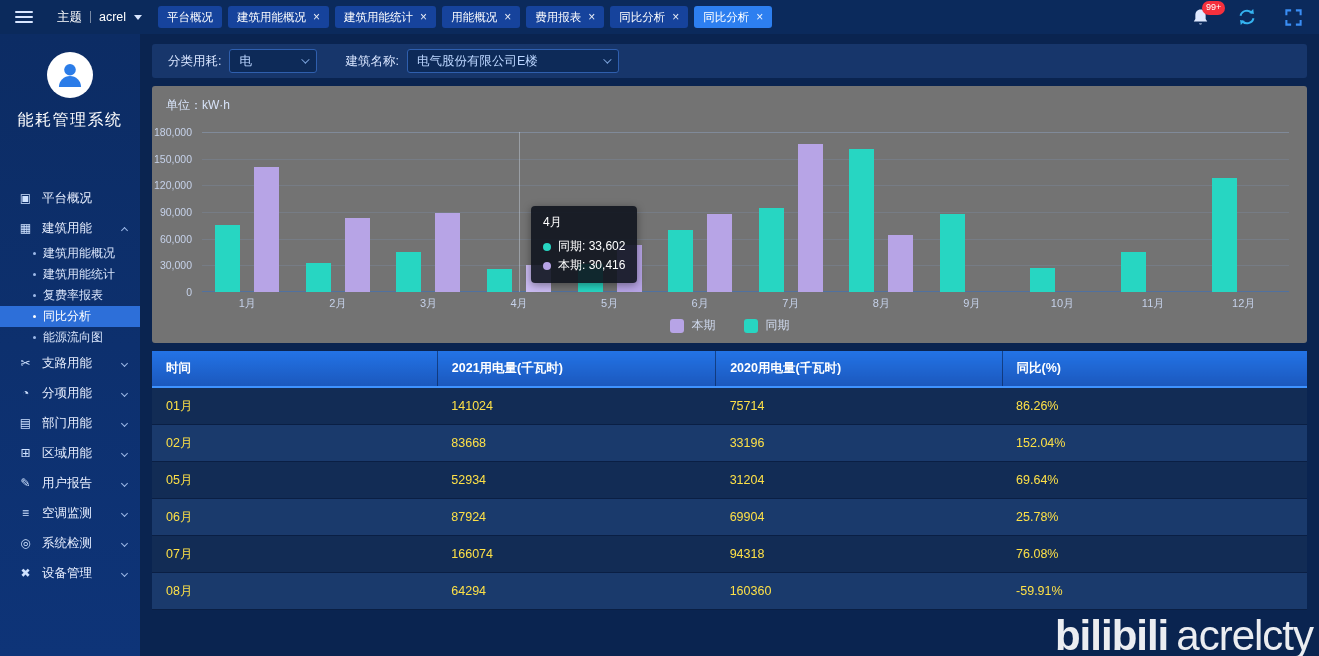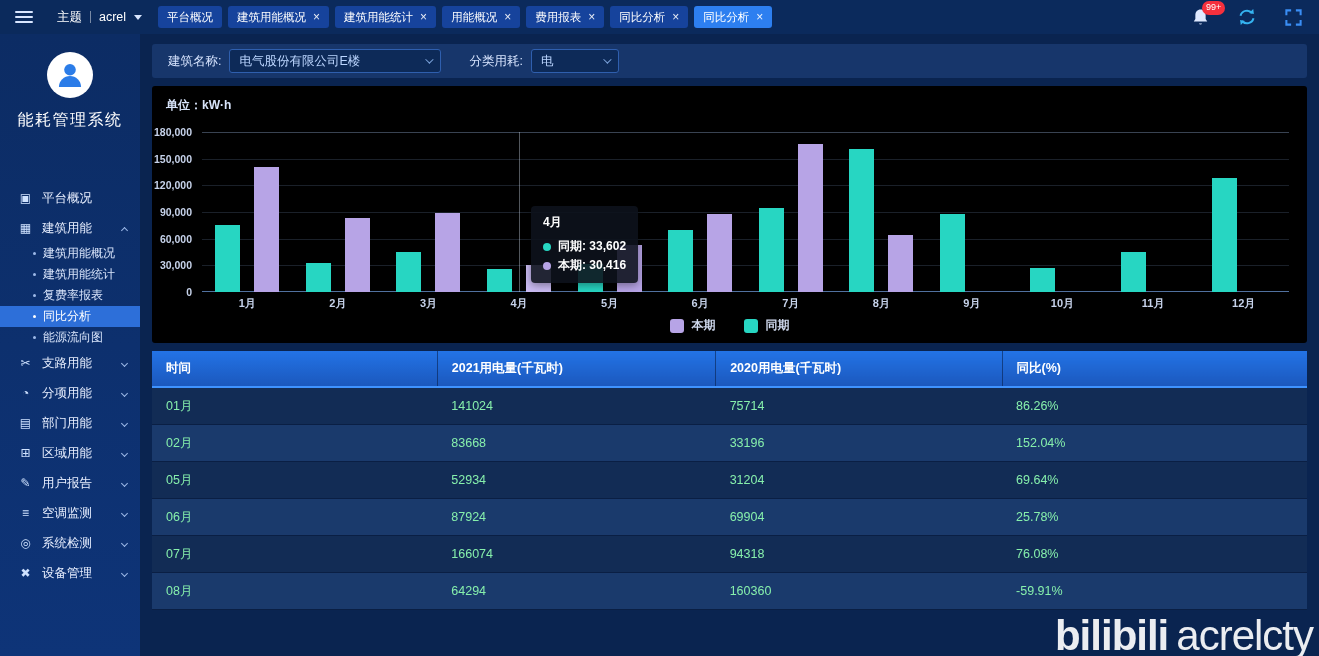--- a/index.html
+++ b/index.html
@@ -41,21 +41,21 @@
 
   .filterbar { height:34px; background:#17366b; border-radius:3px; display:flex; align-items:center; gap:28px; padding:0 16px; margin-bottom:8px; }
   .filter-group { display:flex; align-items:center; gap:8px; color:#d8e5ff; font-size:12.5px; white-space:nowrap; }
   .select { background:#0d2a58; border:1px solid #2f5fae; border-radius:3px; height:24px; display:flex; align-items:center; justify-content:space-between; padding:0 9px; color:#bcd6ff; font-size:12.5px; cursor:pointer; }
   .sel-chev { width:6px; height:6px; border-right:1.4px solid #7da4dd; border-bottom:1.4px solid #7da4dd; transform:rotate(45deg) translateY(-2px); margin-left:10px; }
   .sel-building { width:212px; }
   .sel-category { width:88px; }
   .sel-year { width:122px; justify-content:flex-start; gap:8px; }
 
   
-  .chart-panel { position:relative; height:257px; background:#000000; border-radius:3px; margin-bottom:8px;font-weight:bold; }
+  .chart-panel { position:relative; height:257px; background:#737373; border-radius:3px; margin-bottom:8px; }
   .unit-label { position:absolute; left:14px; top:11px; color:#d8e4fa; font-size:12px; }
   .ylabels { position:absolute; left:0; top:46px; width:46px; height:160px; }
   .ylabel { position:absolute; right:6px; transform:translateY(-50%); color:#c6d2ea; font-size:10.5px; }
   .plot { position:absolute; left:50px; right:18px; top:46px; height:160px; }
   .gridline { position:absolute; left:0; right:0; height:1px; background:rgba(130,158,205,.20); }
   .gridline.top { background:rgba(150,175,215,.38); }
   .plot-axis { position:absolute; left:0; right:0; bottom:0; height:1px; background:#51719f; }
   .bar-groups { position:absolute; left:0; right:0; top:0; bottom:0; display:flex; }
   .group { flex:1; display:flex; align-items:flex-end; justify-content:center; gap:14px; }
   .bar { width:25px; }
@@ -70,21 +70,21 @@
   .xlabels { position:absolute; left:50px; right:18px; top:210px; display:flex; }
   .xlabel { flex:1; text-align:center; color:#c6d2ea; font-size:11px; }
   .legend { position:absolute; left:0; right:0; top:231px; display:flex; justify-content:center; gap:28px; }
   .legend-item { display:flex; align-items:center; gap:8px; color:#cfd9ee; font-size:12px; cursor:pointer; }
   .legend-marker { width:14px; height:14px; border-radius:3px; }
 
   
   .data-table { width:100%; border-collapse:collapse; font-size:12.5px; table-layout:fixed; }
   .data-table th { background:linear-gradient(180deg,#2373e6 0%,#1b58bd 100%); color:#ffffff; text-align:left; font-weight:bold; padding:9px 14px; border-right:1px solid rgba(8,28,66,.55); border-bottom:2px solid #3f93ff; }
   .data-table th:last-child { border-right:none; }
-  .data-table td { padding:9.5px 14px; color:#86efac; border-bottom:1px solid #0a1f44; }
+  .data-table td { padding:9.5px 14px; color:#fde047; border-bottom:1px solid #0a1f44; }
   .data-table tbody tr:nth-child(odd) { background:#122c55; }
   .data-table tbody tr:nth-child(even) { background:#1a3a6c; }
 
   
   .watermark { position:absolute; right:6px; bottom:-4px; z-index:30; color:rgba(255,255,255,.92); font-size:42px; letter-spacing:-1px; white-space:nowrap; }
   .watermark .brand { font-weight:800; }
   .watermark .suffix { font-weight:400; margin-left:8px; }
 </style>
 </head>
 <body>
@@ -239,30 +239,30 @@
           <span class="mi-label">设备管理</span>
           <span class="chev"></span>
         </div>
       </nav>
   </aside>
 
   <main class="main">
 
     <section class="filterbar">
       <div class="filter-group">
+        <span>分类用耗:</span>
+        <div class="select sel-category">
+          <span>电</span>
+          <span class="sel-chev"></span>
+        </div>
+      </div>
+      <div class="filter-group">
         <span>建筑名称:</span>
         <div class="select sel-building">
           <span>电气股份有限公司E楼</span>
-          <span class="sel-chev"></span>
-        </div>
-      </div>
-      <div class="filter-group">
-        <span>分类用耗:</span>
-        <div class="select sel-category">
-          <span>电</span>
           <span class="sel-chev"></span>
         </div>
       </div>
     </section>
 
     <section class="chart-panel">
       <div class="unit-label">单位：kW·h</div>
       <div class="ylabels" id="ylabels">
           <div class="ylabel" style="top: 0%;">180,000</div>
           <div class="ylabel" style="top: 16.6667%;">150,000</div>

